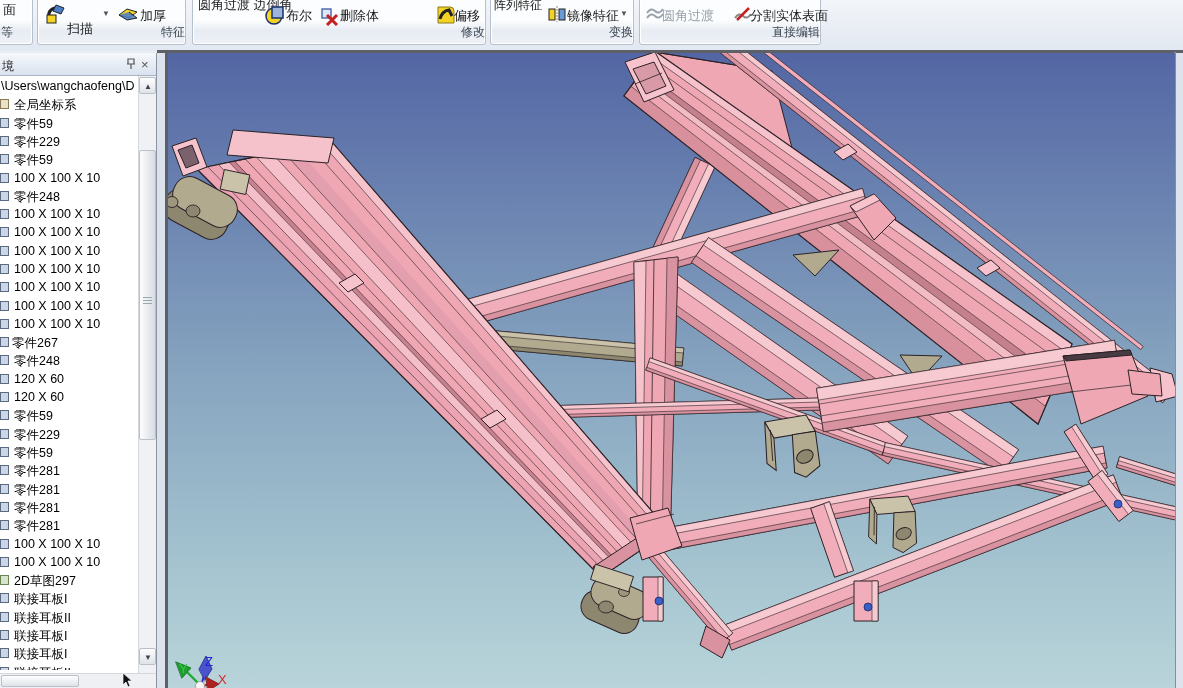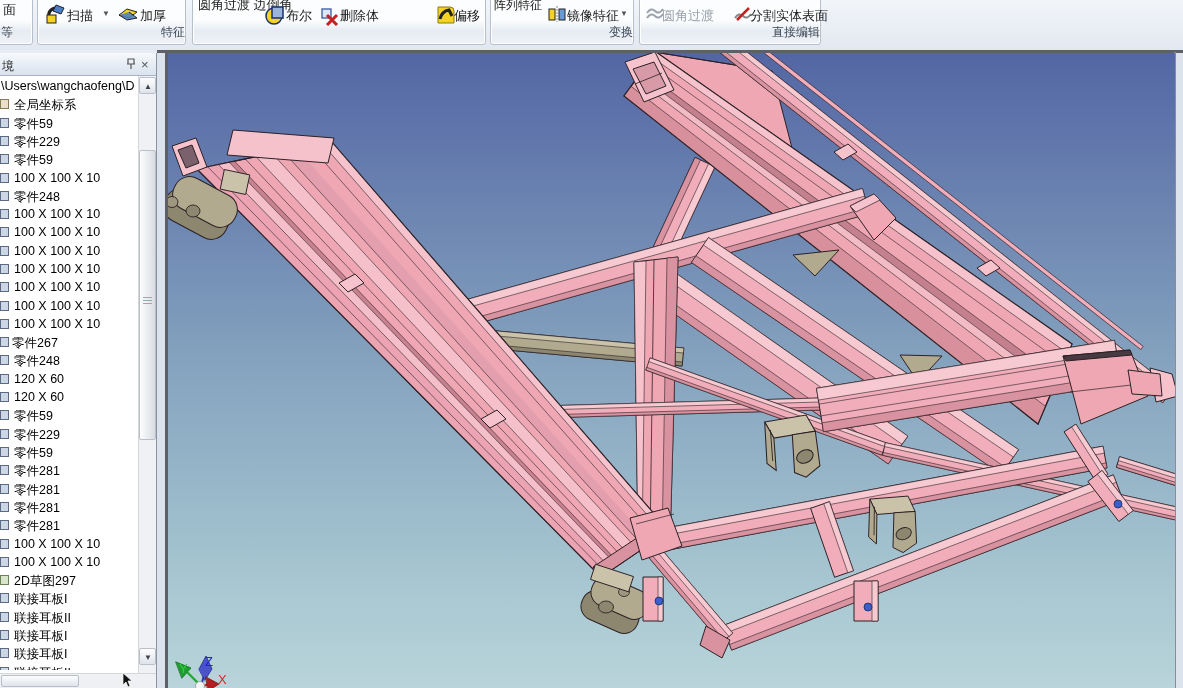--- a/index.html
+++ b/index.html
@@ -202,21 +202,21 @@
  <div class="grp" style="left:-40px;width:73px">
       <span class="btxt" style="left:42px;top:10px">面</span>
       <div class="glabel" style="text-align:left;padding-left:40px">等</div>
     </div>
  <div class="grp" style="left:37px;width:149px">
    <svg width="22" height="24" style="left:7px;top:11px">
         <path d="M4 16 C2 8 10 4 15 7" stroke="#222" stroke-width="3.2" fill="none"></path>
         <rect x="2" y="13" width="9" height="8" fill="#f5d325" stroke="#222"></rect>
         <path d="M11 3 l8 3 -3 6 -8 -3 z" fill="#4a7ec8" stroke="#222"></path>
       </svg>
-   <span class="btxt" style="left:29px;top:16px">扫描</span>
+   <span class="btxt" style="left:29px;top:29px">扫描</span>
       <span class="btxt" style="left:64px;top:18px;font-size:8px;color:#555">▼</span>
    <svg width="24" height="18" style="left:78px;top:15px">
         <path d="M3 9 l8 -6 10 3 -8 6 z" fill="#f5d325" stroke="#222"></path>
         <path d="M3 9 l8 5 10 -2 -8 -6" fill="#4a7ec8" stroke="#222" fill-opacity="0.85"></path>
       </svg>
    <span class="btxt" style="left:102px;top:16px">加厚</span>
    <div class="glabel">特征</div>
  </div>
  <div class="grp" style="left:192px;width:294px">
    <span class="btxt" style="left:5px;top:5px">圆角过渡 边倒角</span>
@@ -228,20 +228,21 @@
    <svg width="20" height="20" style="left:127px;top:15px">
         <rect x="2" y="3" width="9" height="9" fill="#dce8f8" stroke="#3a5a9c" stroke-width="1.3"></rect>
         <path d="M7 9 L17 19 M17 9 L7 19" stroke="#c42222" stroke-width="3"></path>
       </svg>
    <span class="btxt" style="left:147px;top:16px">删除体</span>
    <svg width="20" height="20" style="left:243px;top:14px">
         <path d="M2 2 h12 a4 4 0 0 1 4 4 v12 h-16 z" fill="#f5d325" stroke="#8a7a10"></path>
         <path d="M4 14 Q6 6 13 5 l3 6" stroke="#222" stroke-width="3" fill="none"></path>
       </svg>
    <span class="btxt" style="left:261px;top:16px">偏移</span>
+   <div class="glabel">修改</div>
  </div>
  <div class="grp" style="left:490px;width:144px">
    <span class="btxt" style="left:3px;top:6px;font-size:12px">阵列特征</span>
    <svg width="18" height="20" style="left:57px;top:13px">
         <path d="M9 2 v16" stroke="#888" stroke-dasharray="2 1"></path>
         <rect x="1" y="5" width="6" height="11" fill="#f5d325" stroke="#222"></rect>
         <rect x="11" y="5" width="6" height="11" fill="#6a9ad8" stroke="#222"></rect>
       </svg>
    <span class="btxt" style="left:76px;top:16px">镜像特征</span>
       <span class="btxt" style="left:129px;top:18px;font-size:8px;color:#555">▼</span>

